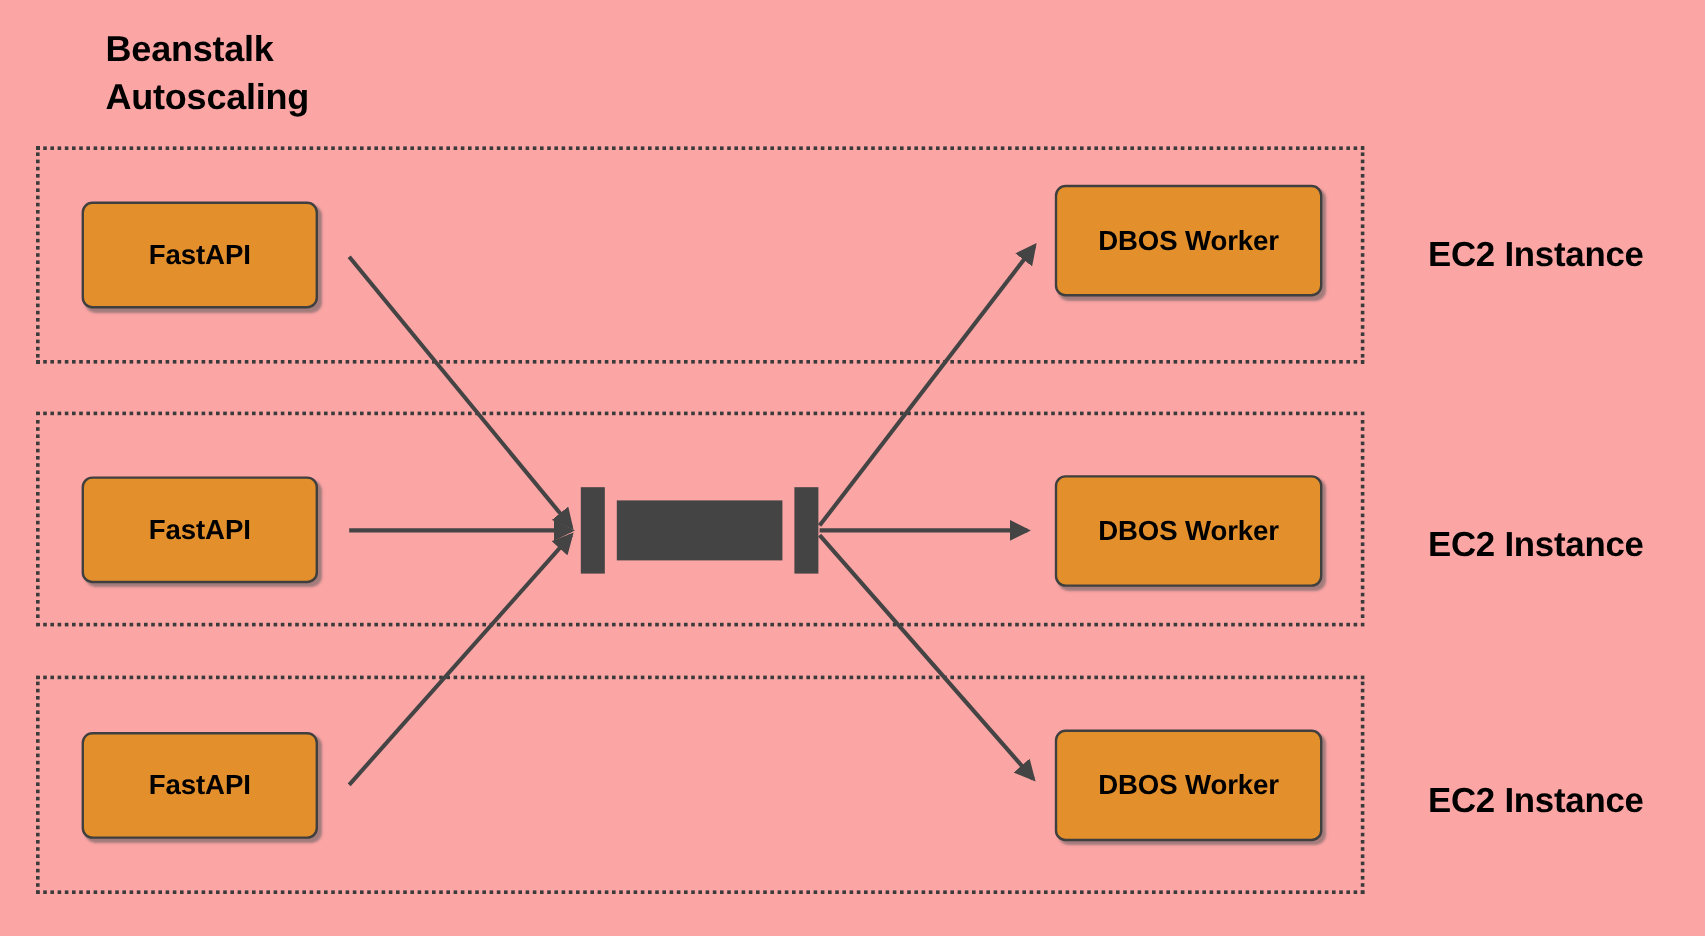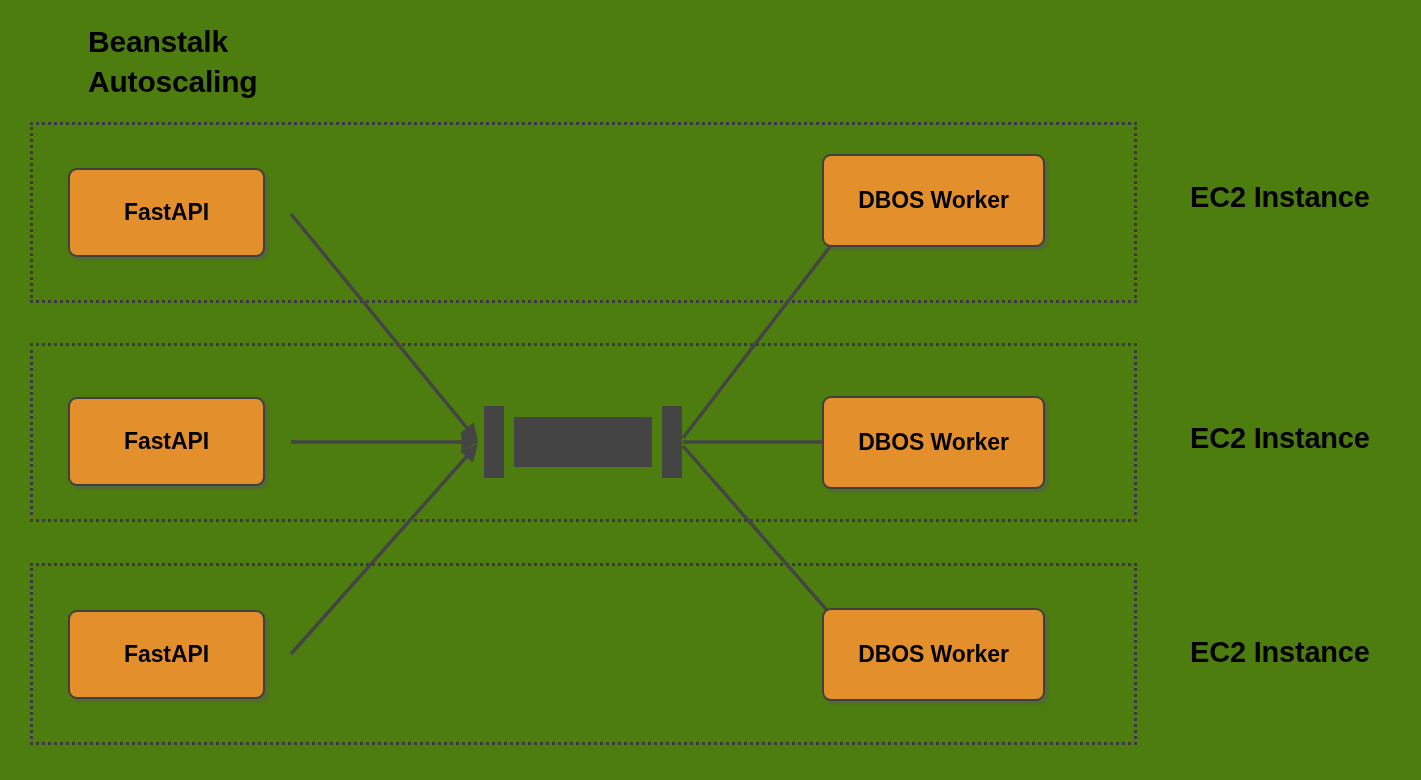--- a/index.html
+++ b/index.html
@@ -7,21 +7,21 @@
     padding: 0;
     background: #ffffff;
   }
   body {
     font-family: "Liberation Sans", sans-serif;
   }
   #canvas {
     position: relative;
     width: 1421px;
     height: 780px;
-    background: #4d7c0f;
+    background: #fca5a5;
     overflow: hidden;
   }
 
   
   .diagram-title {
     position: absolute;
     left: 88px;
     top: 22px;
     width: 320px;
     font-size: 30px;
@@ -55,38 +55,39 @@
     box-shadow: 3px 3px 2px rgba(90, 90, 90, 0.55);
     display: flex;
     align-items: center;
     justify-content: center;
     color: #000000;
     font-size: 23px;
     font-weight: bold;
     letter-spacing: -0.1px;
   }
   .node-box.fastapi { left: 68px; width: 197px; height: 89px; }
-  .node-box.worker  { left: 822px; width: 223px; height: 93px; justify-content: center; }
+  .node-box.worker  { left: 879px; width: 223px; height: 93px; justify-content: center; }
 
   .node-box.fastapi.r0 { top: 168px; }
   .node-box.fastapi.r1 { top: 397px; }
   .node-box.fastapi.r2 { top: 610px; }
   .node-box.worker.r0  { top: 154px; }
   .node-box.worker.r1  { top: 396px; }
   .node-box.worker.r2  { top: 608px; }
 
   
   .ec2-label {
     position: absolute;
     left: 1190px;
     font-size: 29px;
     font-weight: bold;
     color: #000000;
     white-space: nowrap;
     letter-spacing: -0.2px;
+    margin-top: 16px;
   }
   .ec2-label.r0 { top: 181px; }
   .ec2-label.r1 { top: 422px; }
   .ec2-label.r2 { top: 636px; }
 
   
   .queue-wrap {
     position: absolute;
     left: 484px;
     top: 406px;

